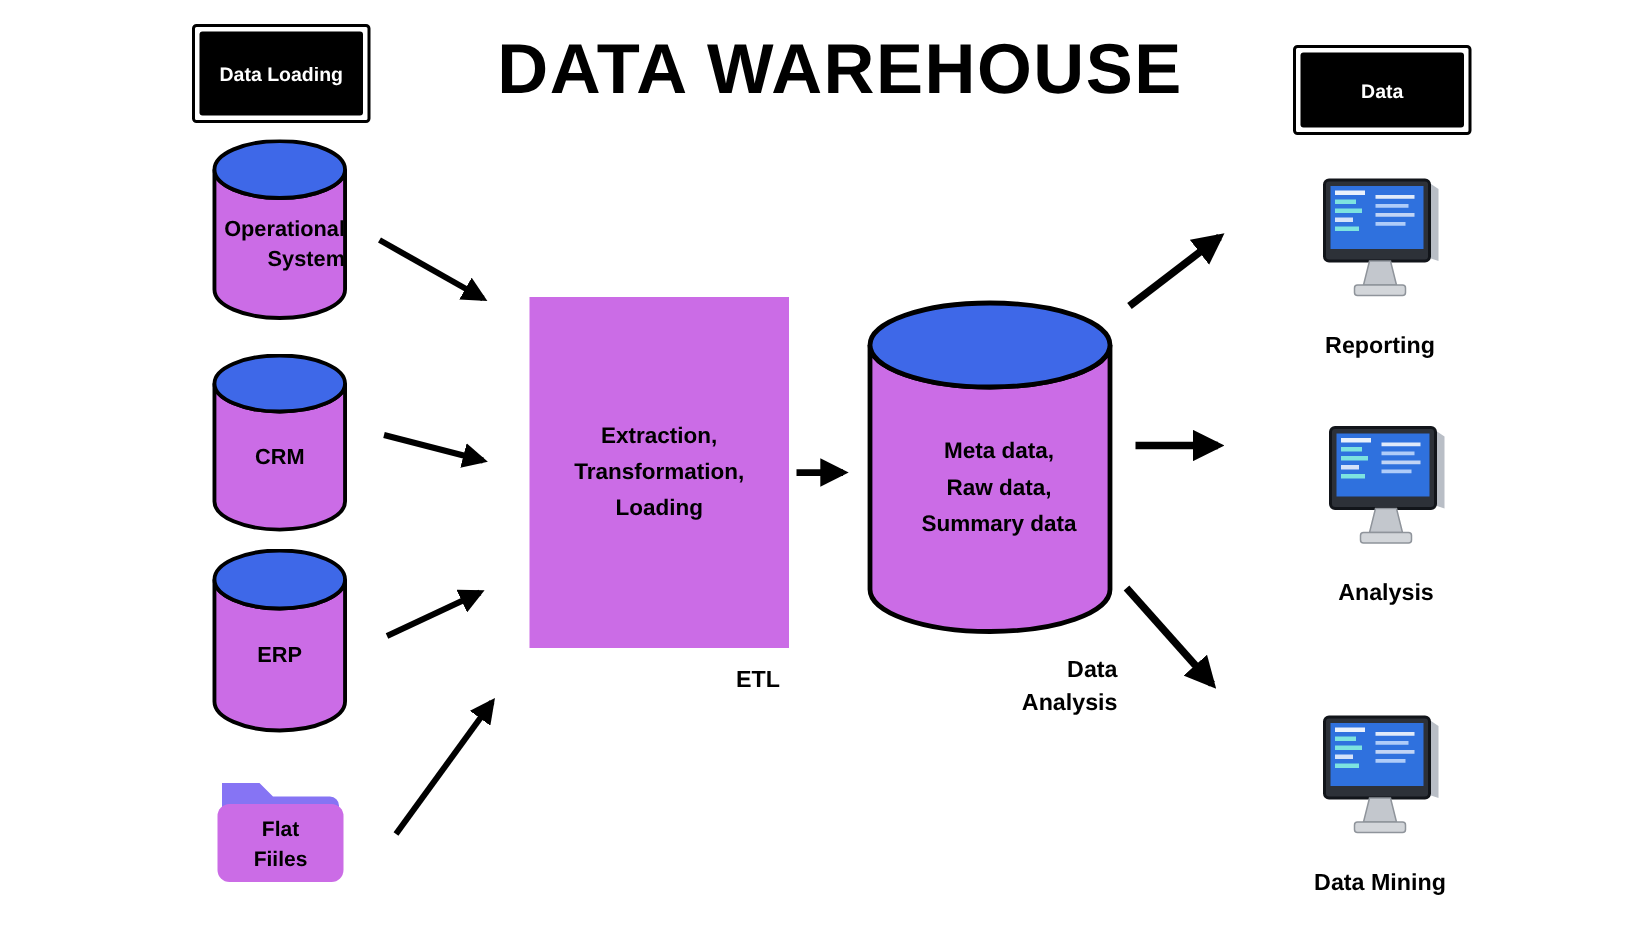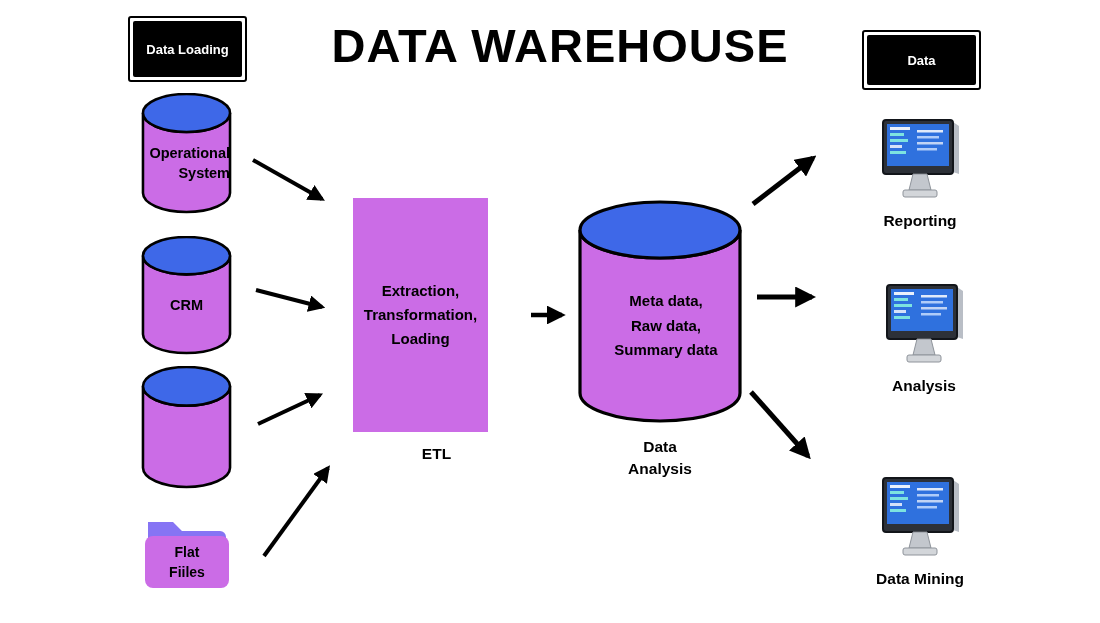--- a/index.html
+++ b/index.html
@@ -49,47 +49,47 @@
   .folder{left:144px;top:510px;width:86px;height:80px;}
   .folder svg{display:block;width:100%;height:100%;}
   .folder-label{
     position:absolute;left:0;right:0;top:32px;bottom:6px;
     display:flex;align-items:center;justify-content:center;text-align:center;
     font-weight:bold;font-size:14px;line-height:1.4;white-space:pre-line;
   }
 
   
   .etl-box{
-    left:353px;top:198px;width:135px;height:234px;background:var(--purple);
+    left:353px;top:198px;width:173px;height:234px;background:var(--purple);
     display:flex;align-items:center;justify-content:center;
   }
   .etl-text{
     text-align:center;font-weight:bold;font-size:15px;line-height:1.6;white-space:pre-line;
   }
   .caption{
-    text-align:center;font-weight:bold;font-size:15.5px;line-height:1.4;white-space:pre-line;
+    text-align:right;font-weight:bold;font-size:15.5px;line-height:1.4;white-space:pre-line;
   }
   .etl-caption{left:353px;top:443px;width:167px;}
 
   
   .warehouse{left:575px;top:200px;width:170px;height:226px;}
   .warehouse svg{display:block;width:100%;height:100%;}
   .wh-text{
     position:absolute;left:6px;right:6px;top:58px;bottom:32px;
     display:flex;align-items:center;justify-content:center;text-align:center;
     font-weight:bold;font-size:15px;line-height:1.65;white-space:pre-line;padding-left:12px;
   }
   .wh-caption{left:575px;top:436px;width:170px;}
 
   
   .user-group{
     position:absolute;width:110px;display:flex;flex-direction:column;align-items:center;
   }
   .user-group svg{display:block;width:86px;height:100px;}
-  .user-caption{font-weight:bold;font-size:15.5px;text-align:center;}
+  .user-caption{margin-top:10px;font-weight:bold;font-size:15.5px;text-align:center;}
   .ug-reporting{left:865px;top:112px;}
   .ug-analysis{left:869px;top:277px;}
   .ug-mining{left:865px;top:470px;}
 
   
   .arrows{left:0;top:0;width:1100px;height:623px;pointer-events:none;}
 </style>
 </head>
 <body>
 
@@ -117,20 +117,21 @@
     <ellipse cx="47" cy="20" rx="44" ry="19" style="fill:var(--blue)" stroke="#000" stroke-width="2.6"></ellipse>
   </svg>
   <div class="cyl-label">CRM</div>
 </div>
 
 <div class="cyl cyl-src3">
   <svg viewBox="0 0 94 122" preserveAspectRatio="none">
     <path d="M3,20 L3,100 A44,19 0 0 0 91,100 L91,20 A44,19 0 0 1 3,20 Z" style="fill:var(--purple)" stroke="#000" stroke-width="2.6"></path>
     <ellipse cx="47" cy="20" rx="44" ry="19" style="fill:var(--blue)" stroke="#000" stroke-width="2.6"></ellipse>
   </svg>
+  <div class="cyl-label">ERP</div>
 </div>
 
 <div class="abs folder">
   <svg viewBox="0 0 86 80">
     <path d="M4,12 h25 l9,9 h38 a6,6 0 0 1 6,6 v40 a6,6 0 0 1 -6,6 h-66 a6,6 0 0 1 -6,-6 z" style="fill:var(--folder-back)"></path>
     <rect x="1" y="26" width="84" height="52" rx="8" style="fill:var(--purple)"></rect>
   </svg>
   <div class="folder-label">Flat
 Fiiles</div>
 </div>

